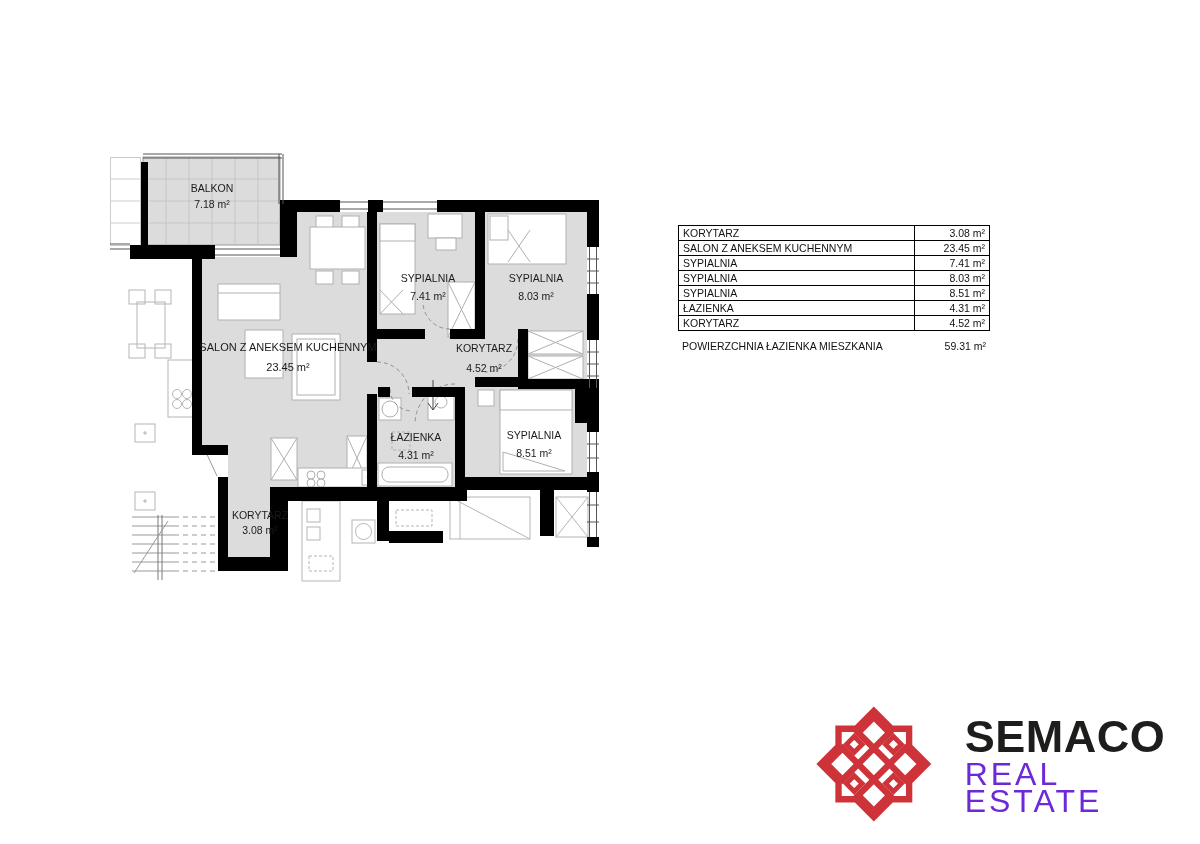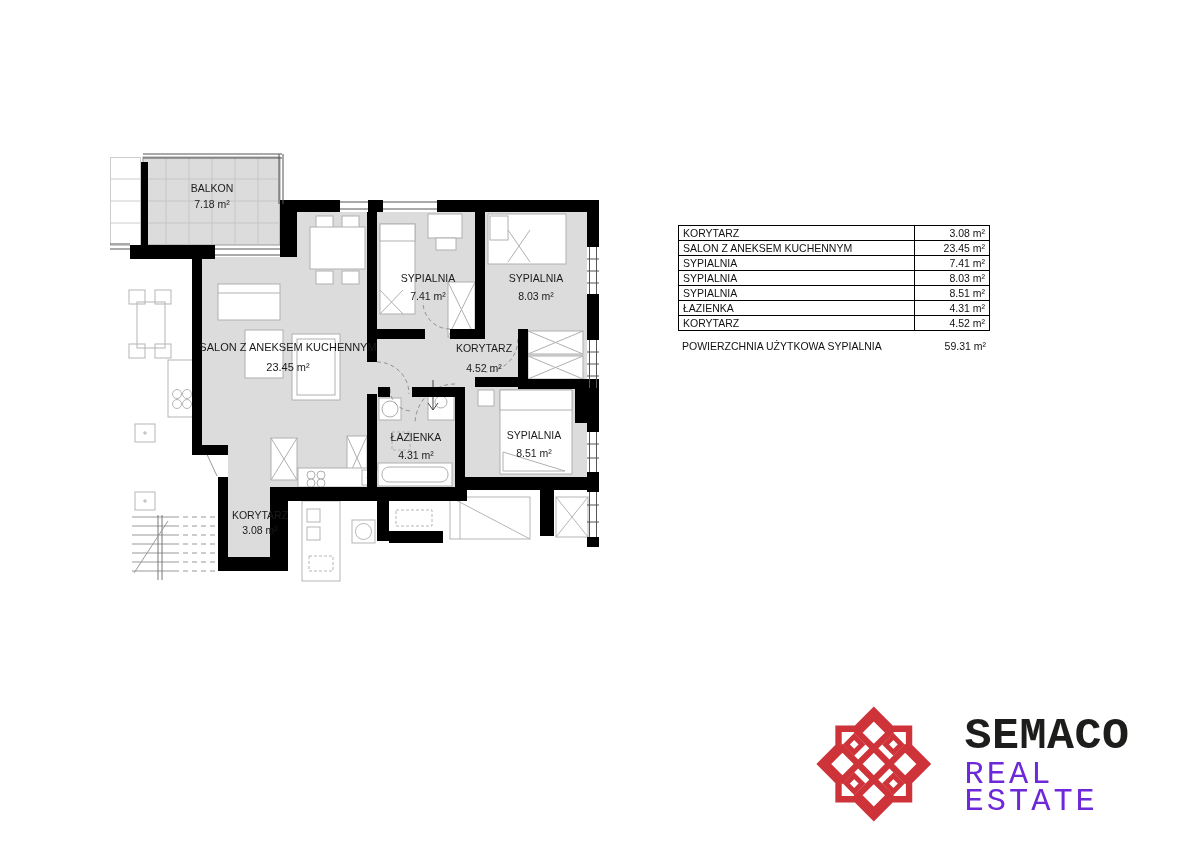--- a/index.html
+++ b/index.html
@@ -10,21 +10,21 @@
   
   #area-table{position:absolute;left:678px;top:225px;width:312px;border-collapse:collapse;font-size:10.5px;color:#111;}
   #area-table td{border:1px solid #000;height:14px;line-height:14px;padding:0 4px;white-space:nowrap;}
   #area-table td.val{width:66px;text-align:right;}
   #total-row{position:absolute;left:678px;top:339px;width:312px;display:flex;justify-content:space-between;font-size:10.5px;line-height:14px;color:#111;}
   #total-row .t-label{padding-left:4px;}
   #total-row .t-val{padding-right:4px;}
 
   
   #logo{position:absolute;left:815px;top:703px;display:flex;align-items:center;}
-  #logo-text{margin-left:32px;font-family:Liberation Mono, monospace;}
+  #logo-text{margin-left:32px;}
   #logo-name{font-size:45px;font-weight:bold;letter-spacing:0.5px;color:#1d1d1b;line-height:46px;}
   #logo-tagline{font-size:32px;font-weight:normal;letter-spacing:3px;color:#6d28d9;line-height:27px;margin-top:1px;}
 </style>
 </head>
 <body>
 
 <div id="plan-wrap">
 <svg width="520" height="470" viewBox="0 0 520 470">
 
   <g stroke="#b5b5b5" fill="none" stroke-width="1">
@@ -339,21 +339,21 @@
       <td>ŁAZIENKA</td>
       <td class="val">4.31 m²</td>
       </tr>
     <tr>
       <td>KORYTARZ</td>
       <td class="val">4.52 m²</td>
       </tr>
   </tbody>
 </table>
 <div id="total-row">
-  <span class="t-label">POWIERZCHNIA UŻYTKOWA SYPIALNIA</span>
+  <span class="t-label">POWIERZCHNIA ŁAZIENKA MIESZKANIA</span>
   <span class="t-val">59.31 m²</span>
 </div>
 
 <div id="logo">
   <svg width="122" height="122" viewBox="0 0 120 120" fill="none" stroke="#ce3339" stroke-width="6.5" stroke-linejoin="miter">
     <path d="M60 6 L78 24 L96 24 L96 42 L114 60 L96 78 L96 96 L78 96 L60 114 L42 96 L24 96 L24 78 L6 60 L24 42 L24 24 L42 24 Z"></path>
     <path d="M60 12 L76 28 L60 44 L44 28 Z"></path>
     <path d="M60 76 L76 92 L60 108 L44 92 Z"></path>
     <path d="M12 60 L28 44 L44 60 L28 76 Z"></path>
     <path d="M76 60 L92 44 L108 60 L92 76 Z"></path>

